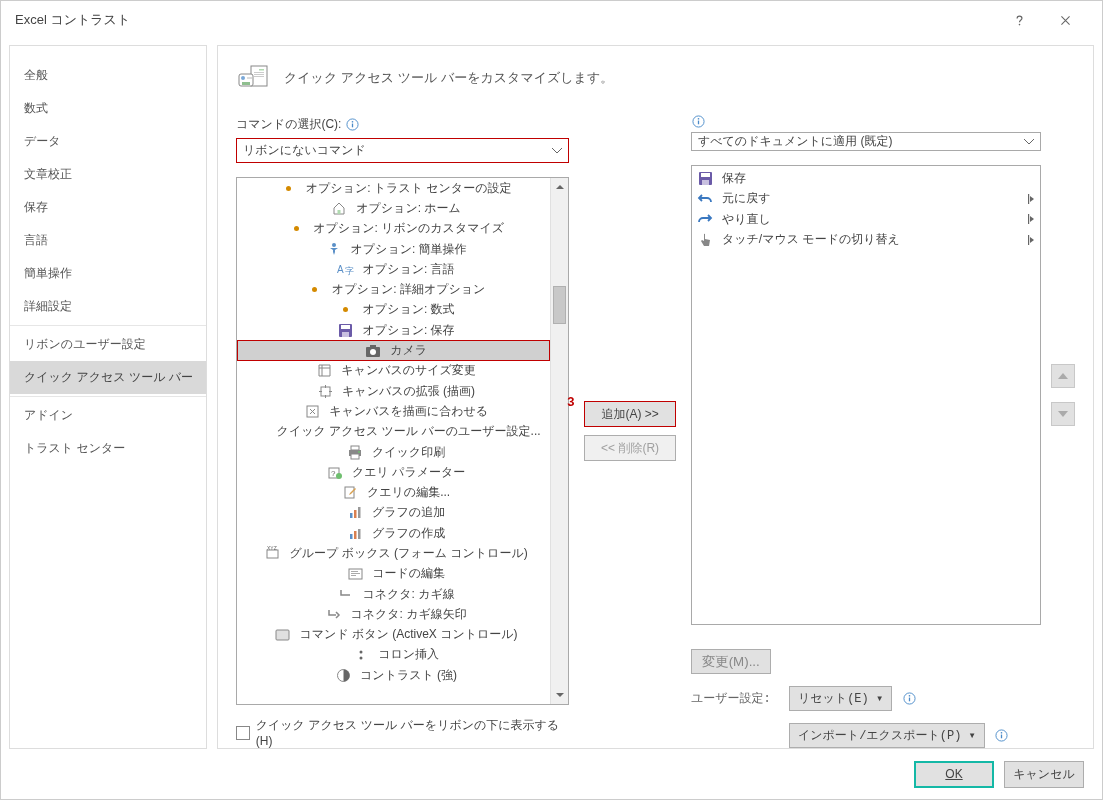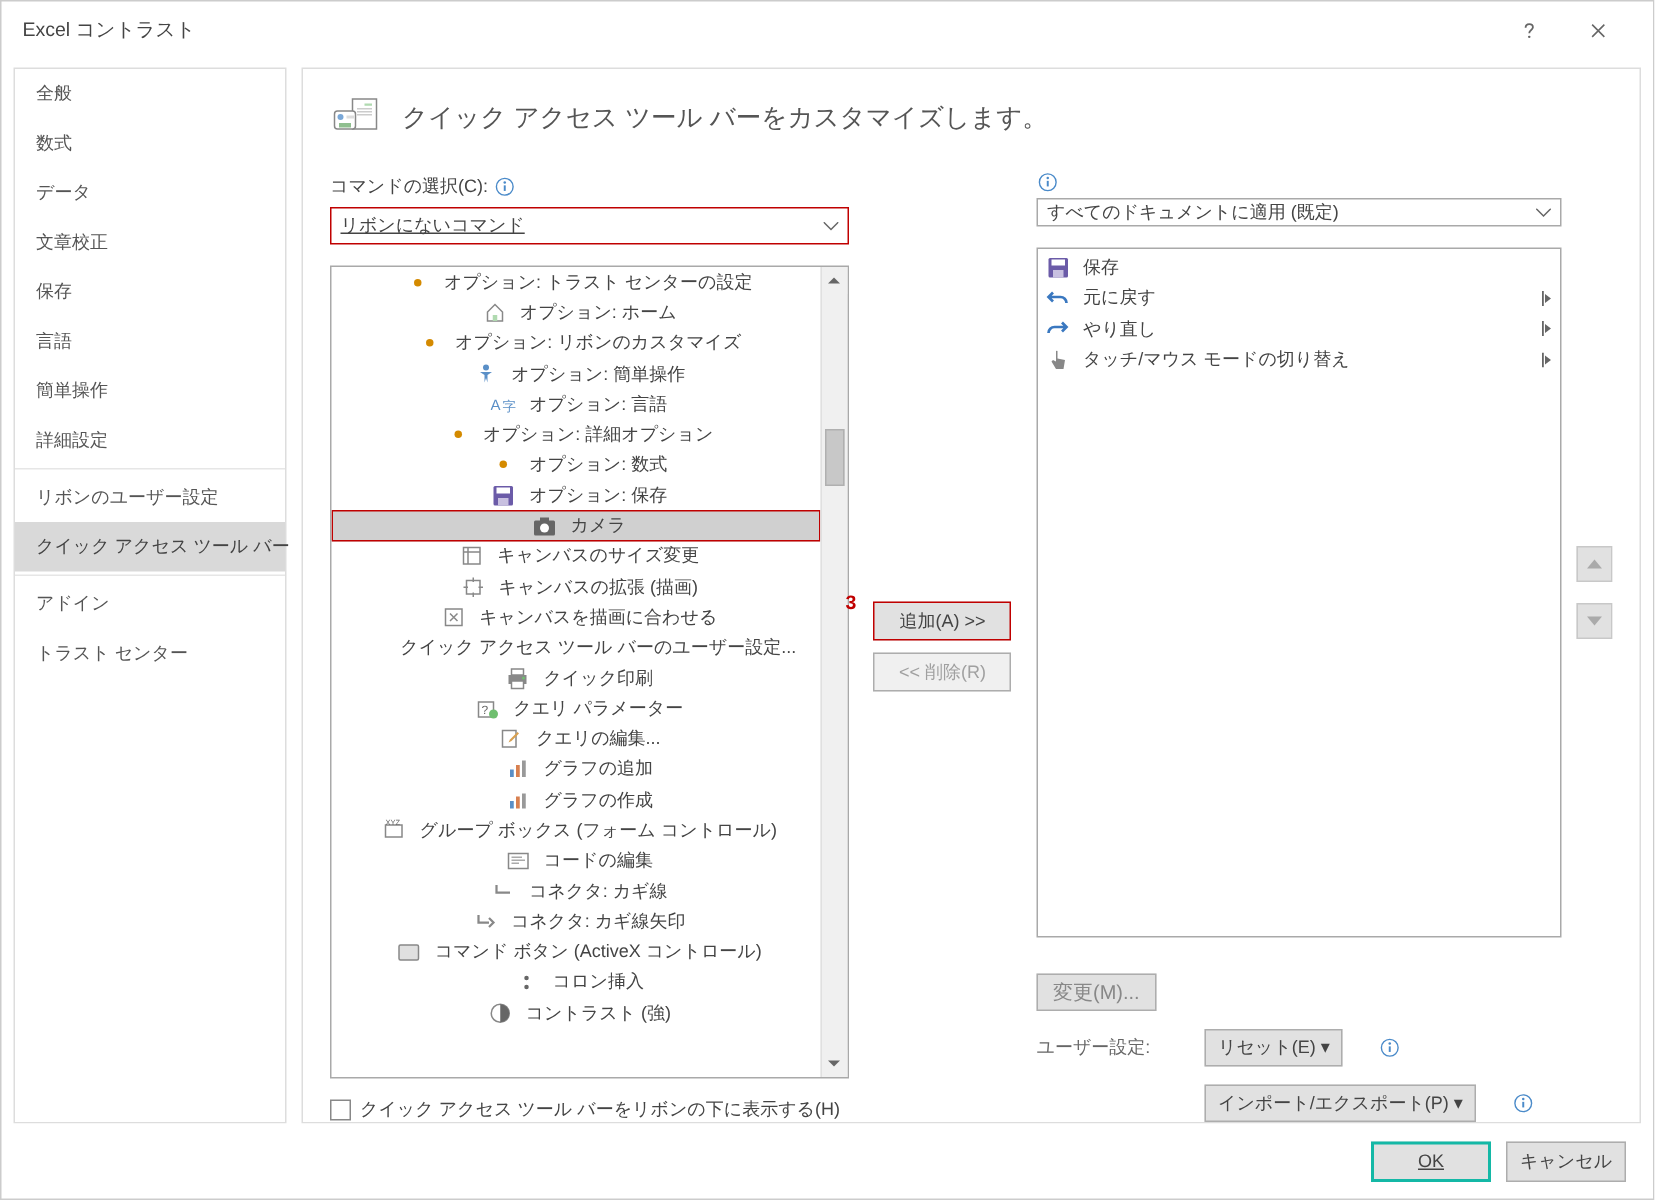--- a/index.html
+++ b/index.html
@@ -3,39 +3,39 @@
 <meta charset="utf-8">
 <style>
   * { box-sizing: border-box; }
   html, body { margin: 0; padding: 0; font-family: "Meiryo UI", "Yu Gothic UI", sans-serif; font-size: 12px; color: #444; }
   .window { width: 1103px; height: 800px; background: #fff; border: 1px solid #ccc; position: relative; display: flex; flex-direction: column; }
   .titlebar { height: 38px; display: flex; align-items: center; padding: 0 14px; }
   .titlebar .title { flex: 1; font-size: 13px; color: #444; }
   .titlebar .help-icon, .titlebar .close-icon { width: 46px; height: 38px; display: flex; align-items: center; justify-content: center; color: #555; cursor: pointer; }
   .titlebar .help-icon svg, .titlebar .close-icon svg { width: 13px; height: 13px; }
   .body { flex: 1; display: flex; padding: 6px 8px 0 8px; gap: 10px; overflow: hidden; }
-  .sidebar { width: 182px; border: 1px solid #ddd; padding-top: 0; }
+  .sidebar { width: 198px; border: 1px solid #ddd; padding-top: 13px; }
   .sidebar-item { padding: 8px 14px; color: #555; cursor: pointer; white-space: nowrap; }
   .sidebar-item.selected { background: #d9d9d9; color: #444; }
   .sidebar-sep { border-top: 1px solid #e6e6e6; margin: 2px 0; }
   .main { flex: 1; border: 1px solid #ddd; padding: 14px 18px 0 18px; position: relative; display: flex; flex-direction: column; overflow: hidden; }
   .header-row { display: flex; align-items: center; gap: 12px; margin-bottom: 18px; }
   .header-icon { width: 36px; height: 36px; display: flex; align-items: center; justify-content: center; }
-  .header-title { font-size: 17px; color: #555; }
+  .header-title { font-size: 13px; color: #555; }
   .columns { flex: 1; display: flex; gap: 14px; overflow: hidden; }
   .col-left, .col-right { display: flex; flex-direction: column; }
   .col-left { width: 348px; }
   .col-middle { width: 98px; display: flex; flex-direction: column; align-items: center; justify-content: center; gap: 8px; position: relative; }
   .col-right { flex: 1; position: relative; }
   .ann { color: #c00000; font-weight: bold; font-size: 13px; position: absolute; }
   .label-row { display: flex; align-items: center; gap: 4px; height: 20px; position: relative; }
   .info-icon { display: inline-flex; width: 14px; height: 14px; align-items: center; justify-content: center; }
   .info-icon svg { width: 13px; height: 13px; }
   .combo { border: 1px solid #a9a9a9; background: #fff; height: 25px; display: flex; align-items: center; padding: 0 6px; justify-content: space-between; cursor: pointer; margin-top: 4px; margin-bottom: 14px; }
-  .combo.red-box { border: 1.5px solid #c00000; text-decoration: underline; }
+  .combo.red-box { border: 1.5px solid #c00000; }
   .combo .chev { color: #666; }
   .listbox { flex: 1; border: 1px solid #a9a9a9; background: #fff; display: flex; overflow: hidden; }
   .list-scroll { flex: 1; overflow: hidden; }
   .list-item { display: flex; align-items: center; height: 20.3px; padding-left: 4px; gap: 8px; white-space: nowrap; cursor: pointer; justify-content: center; }
   .list-item.selected { background: #d0d0d0; outline: 1.5px solid #c00000; outline-offset: -1px; }
   .list-item .ico { width: 18px; height: 18px; display: flex; align-items: center; justify-content: center; color: #888; position: relative; }
   .list-item .bullet::before { content: ""; width: 5px; height: 5px; background: #d48a00; border-radius: 50%; display: inline-block; }
   .scrollbar { width: 18px; background: #f0f0f0; display: flex; flex-direction: column; border-left: 1px solid #e0e0e0; }
   .sb-btn { height: 18px; display: flex; align-items: center; justify-content: center; background: #f0f0f0; cursor: pointer; }
   .sb-track { flex: 1; position: relative; }
@@ -44,21 +44,21 @@
   .mid-btn.red-box { border: 1.5px solid #c00000; }
   .mid-btn.disabled { color: #a0a0a0; background: #f0f0f0; cursor: default; }
   .right-listbox { border: 1px solid #a9a9a9; background: #fff; height: 460px; display: flex; }
   .right-list-inner { flex: 1; padding: 2px 0; }
   .r-item { display: flex; align-items: center; height: 20.5px; padding-left: 4px; gap: 8px; }
   .r-item .ico { width: 18px; height: 18px; display: flex; align-items: center; justify-content: center; }
   .r-arrow { width: 18px; display: flex; align-items: center; justify-content: flex-end; padding-right: 4px; color: #666; }
   .sq-btn { width: 24px; height: 24px; background: #e1e1e1; border: 1px solid #c8c8c8; display: flex; align-items: center; justify-content: center; color: #a0a0a0; cursor: pointer; }
   .below-box { margin-top: 24px; }
   .below-box button { height: 25px; background: #e1e1e1; border: 1px solid #adadad; color: #888; padding: 0 10px; cursor: pointer; }
-  .setting-row { display: flex; align-items: center; gap: 24px; margin-top: 12px; }
+  .setting-row { display: flex; align-items: center; gap: 10px; margin-top: 12px; font-family: Liberation Mono, monospace; }
   .setting-row .lbl { width: 88px; color: #666; }
   .drop-btn { background: #e1e1e1; border: 1px solid #adadad; height: 25px; padding: 0 8px; display: flex; align-items: center; gap: 6px; cursor: pointer; }
   .checkbox-row { display: flex; align-items: center; gap: 6px; margin-top: 12px; }
   .checkbox-row .cb { width: 14px; height: 14px; border: 1px solid #888; background: #fff; }
   .footer { height: 50px; display: flex; align-items: center; justify-content: flex-end; gap: 10px; padding-right: 18px; border-top: 0; }
   .foot-btn { min-width: 80px; height: 27px; background: #e1e1e1; border: 1px solid #adadad; cursor: pointer; display: flex; align-items: center; justify-content: center; }
   .foot-btn.primary { border: 2px solid #14b8a6; text-decoration: underline; }
   svg { display: block; }
 </style>
 </head>

